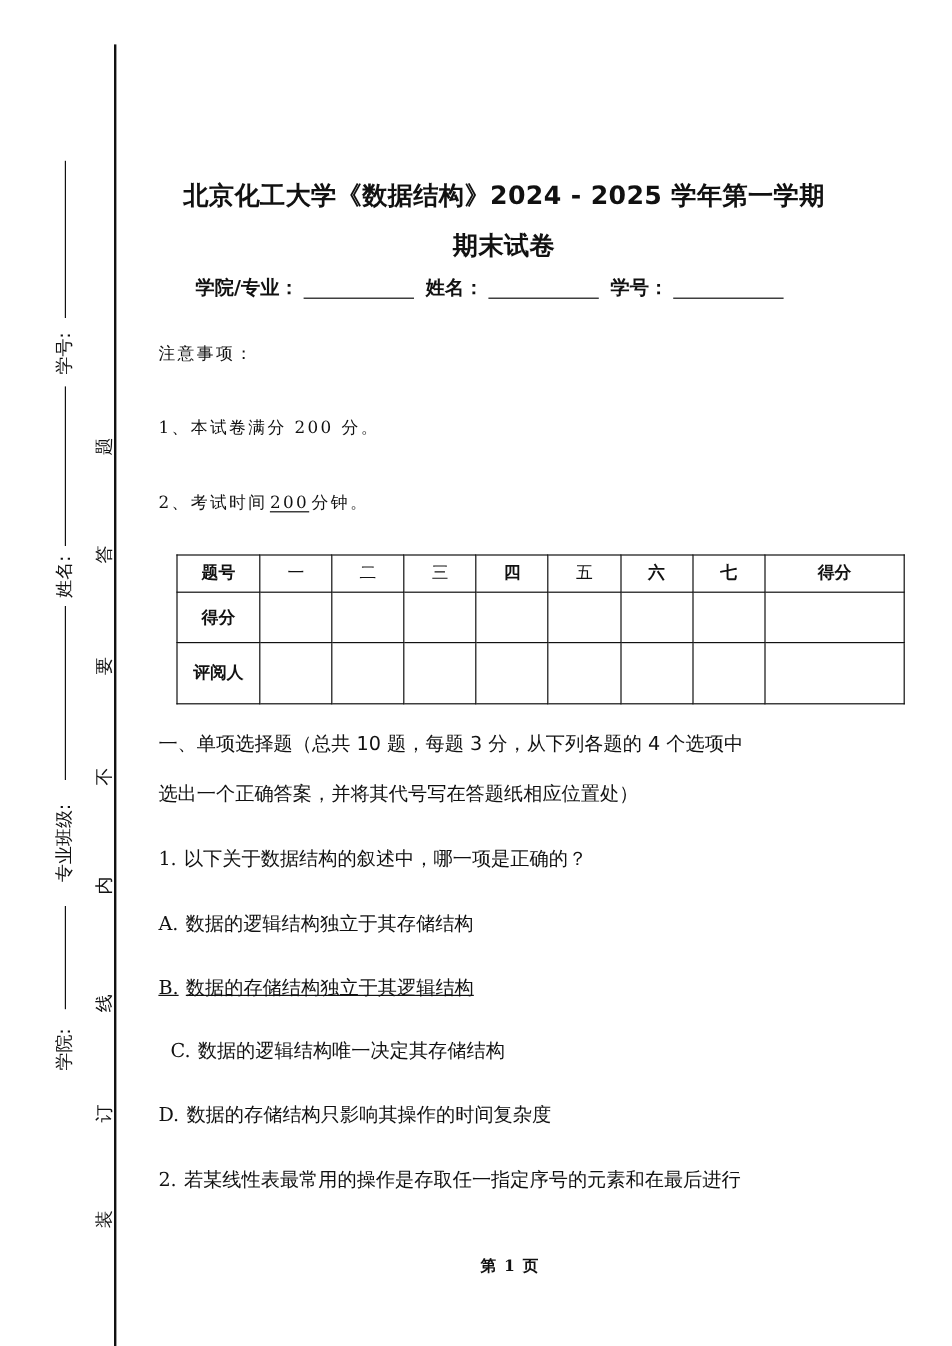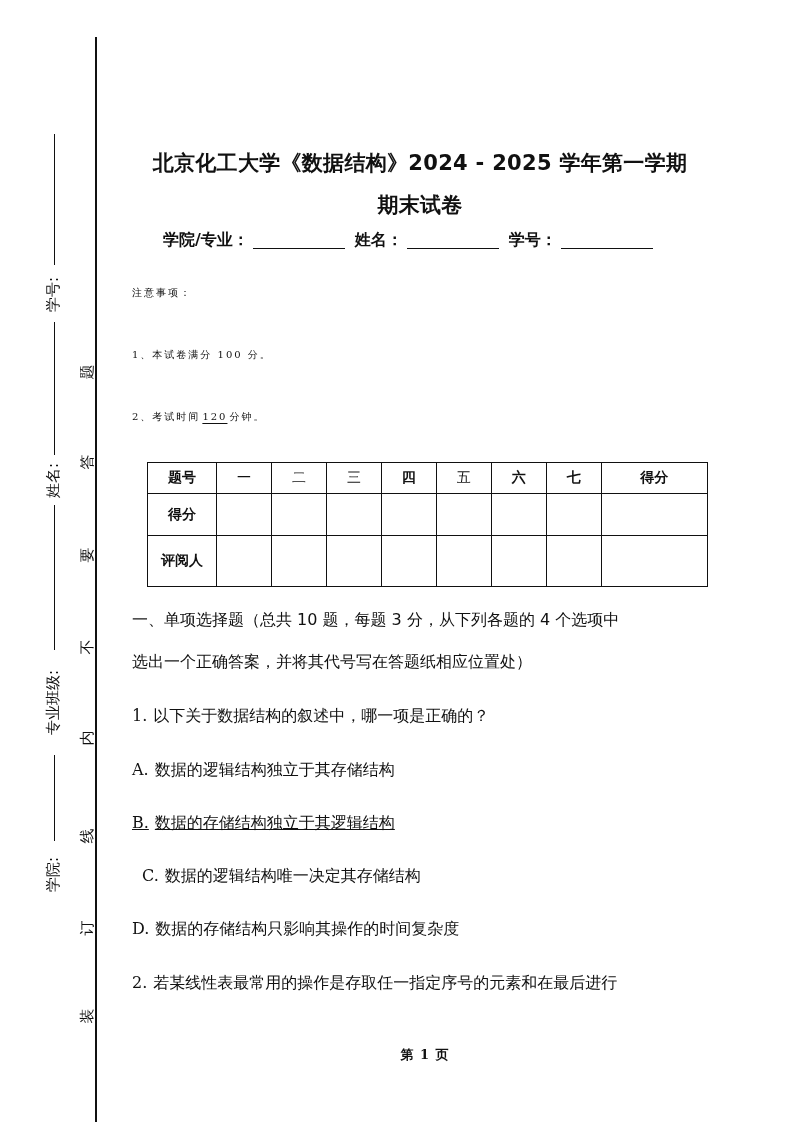--- a/index.html
+++ b/index.html
@@ -91,37 +91,37 @@
       width: 92px;
       border-bottom: 1.2px solid #111;
       height: 18px;
       margin: 0 10px 0 4px;
     }
 
     .body-text {
       position: absolute;
       left: 132px;
       font-family: "DejaVu Serif", "Liberation Serif", serif;
-      font-size: 10px;
+      font-size: 14px;
       white-space: nowrap;
       letter-spacing: 2px;
     }
     .underlined {
       display: inline-block;
       text-decoration: underline;
       text-underline-offset: 3px;
       padding: 0 2px;
     }
 
     
     table.score {
       position: absolute;
       left: 147px;
       top: 462px;
-      width: 561px;
+      width: 607px;
       border-collapse: collapse;
       font-family: "DejaVu Sans", "Liberation Sans", sans-serif;
       font-size: 14px;
     }
     table.score td {
       border: 1.2px solid #111;
       text-align: center;
       padding: 0;
     }
     table.score tr.r0 td { height: 30px; }
@@ -198,23 +198,23 @@
 <div class="info-line">
   <span>学院/专业：</span>
   <span class="blank"></span>
   <span>姓名：</span>
   <span class="blank"></span>
   <span>学号：</span>
   <span class="blank"></span>
 </div>
 
 <div class="body-text" style="top:286px;">注意事项：</div>
-<div class="body-text" style="top:348px;">1、本试卷满分 100 分。</div>
+<div class="body-text" style="top:348px;">1、本试卷满分 200 分。</div>
 <div class="body-text" style="top:410px;">
-  <span>2、考试时间</span><span class="underlined"> 120 </span><span>分钟。</span>
+  <span>2、考试时间</span><span class="underlined"> 200 </span><span>分钟。</span>
 </div>
 
 <table class="score">
   <tbody>
       <tr class="r0">
     <td class="hdr">题号</td>
     <td class="num">一</td>
     <td class="num">二</td>
     <td class="num">三</td>
     <td class="num" style="font-weight:bold;">四</td>

